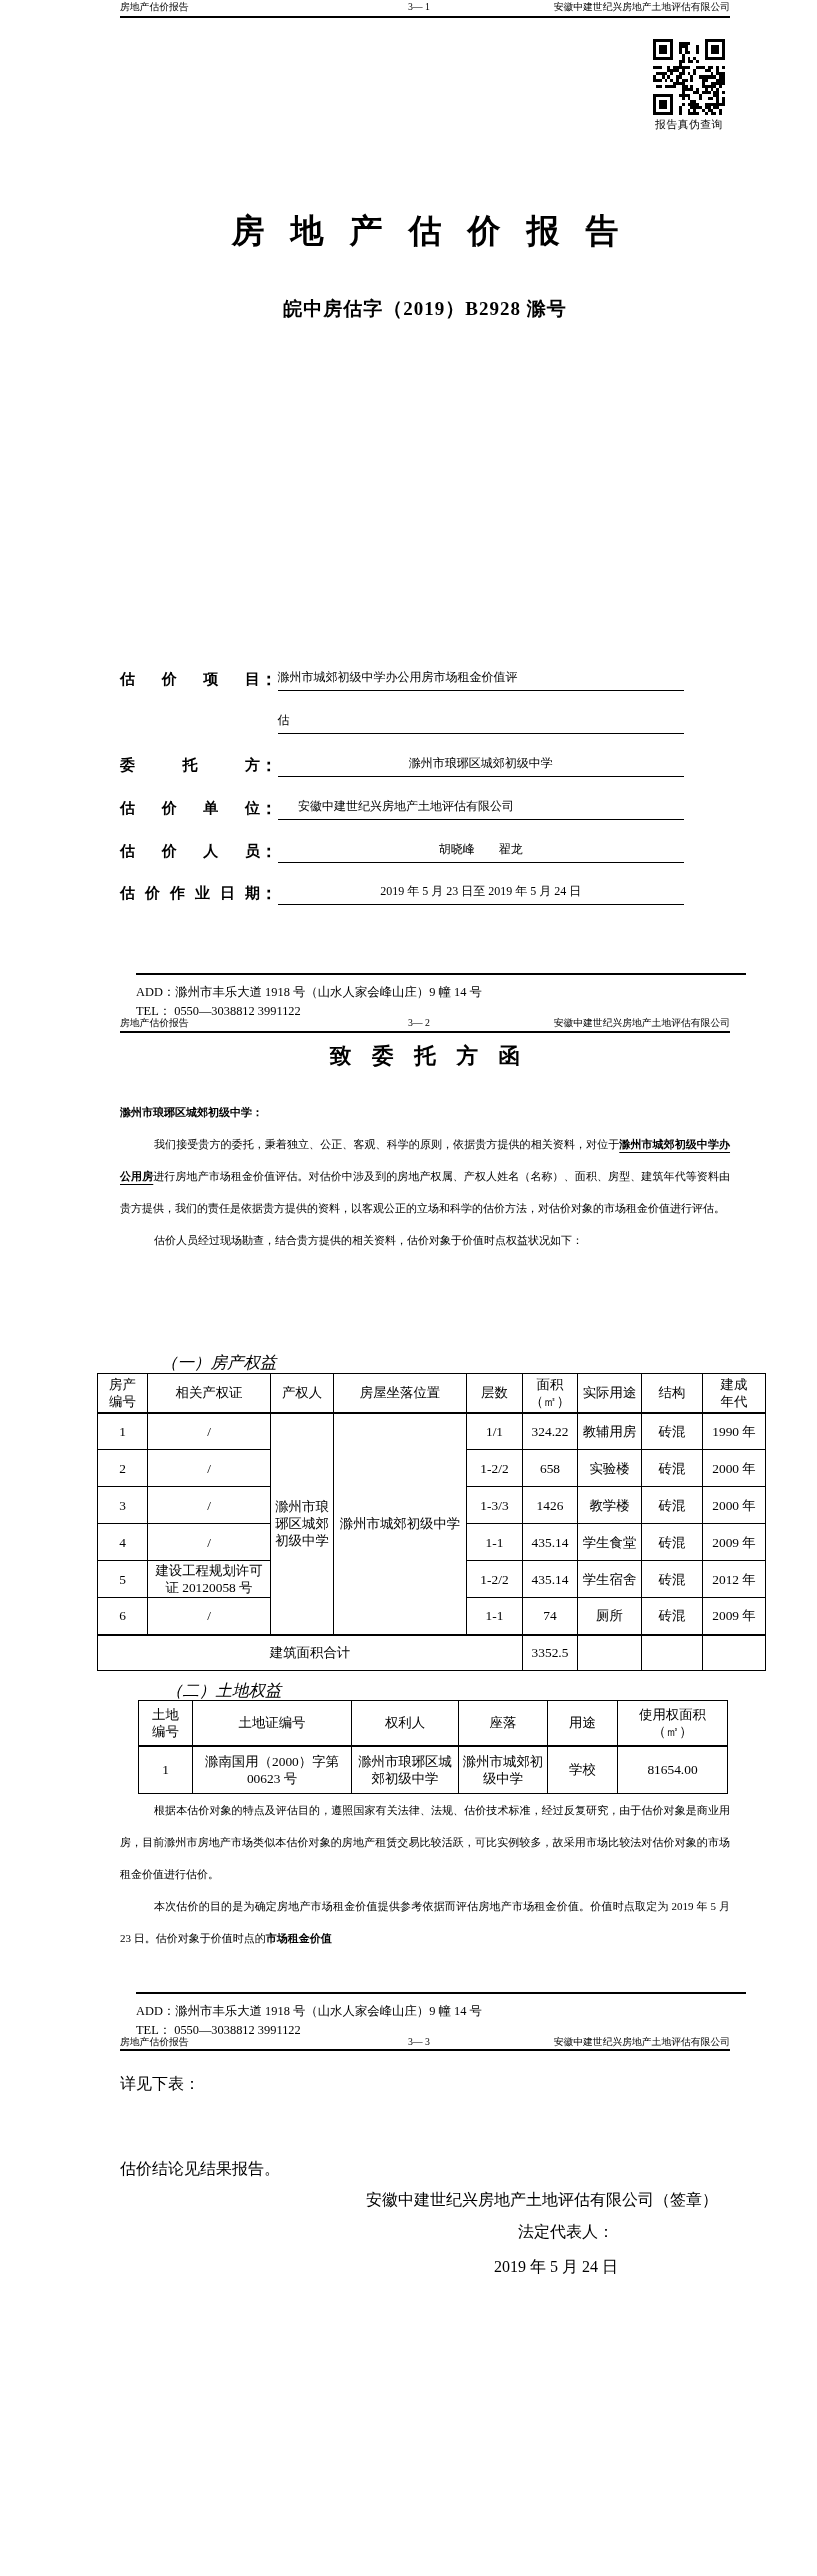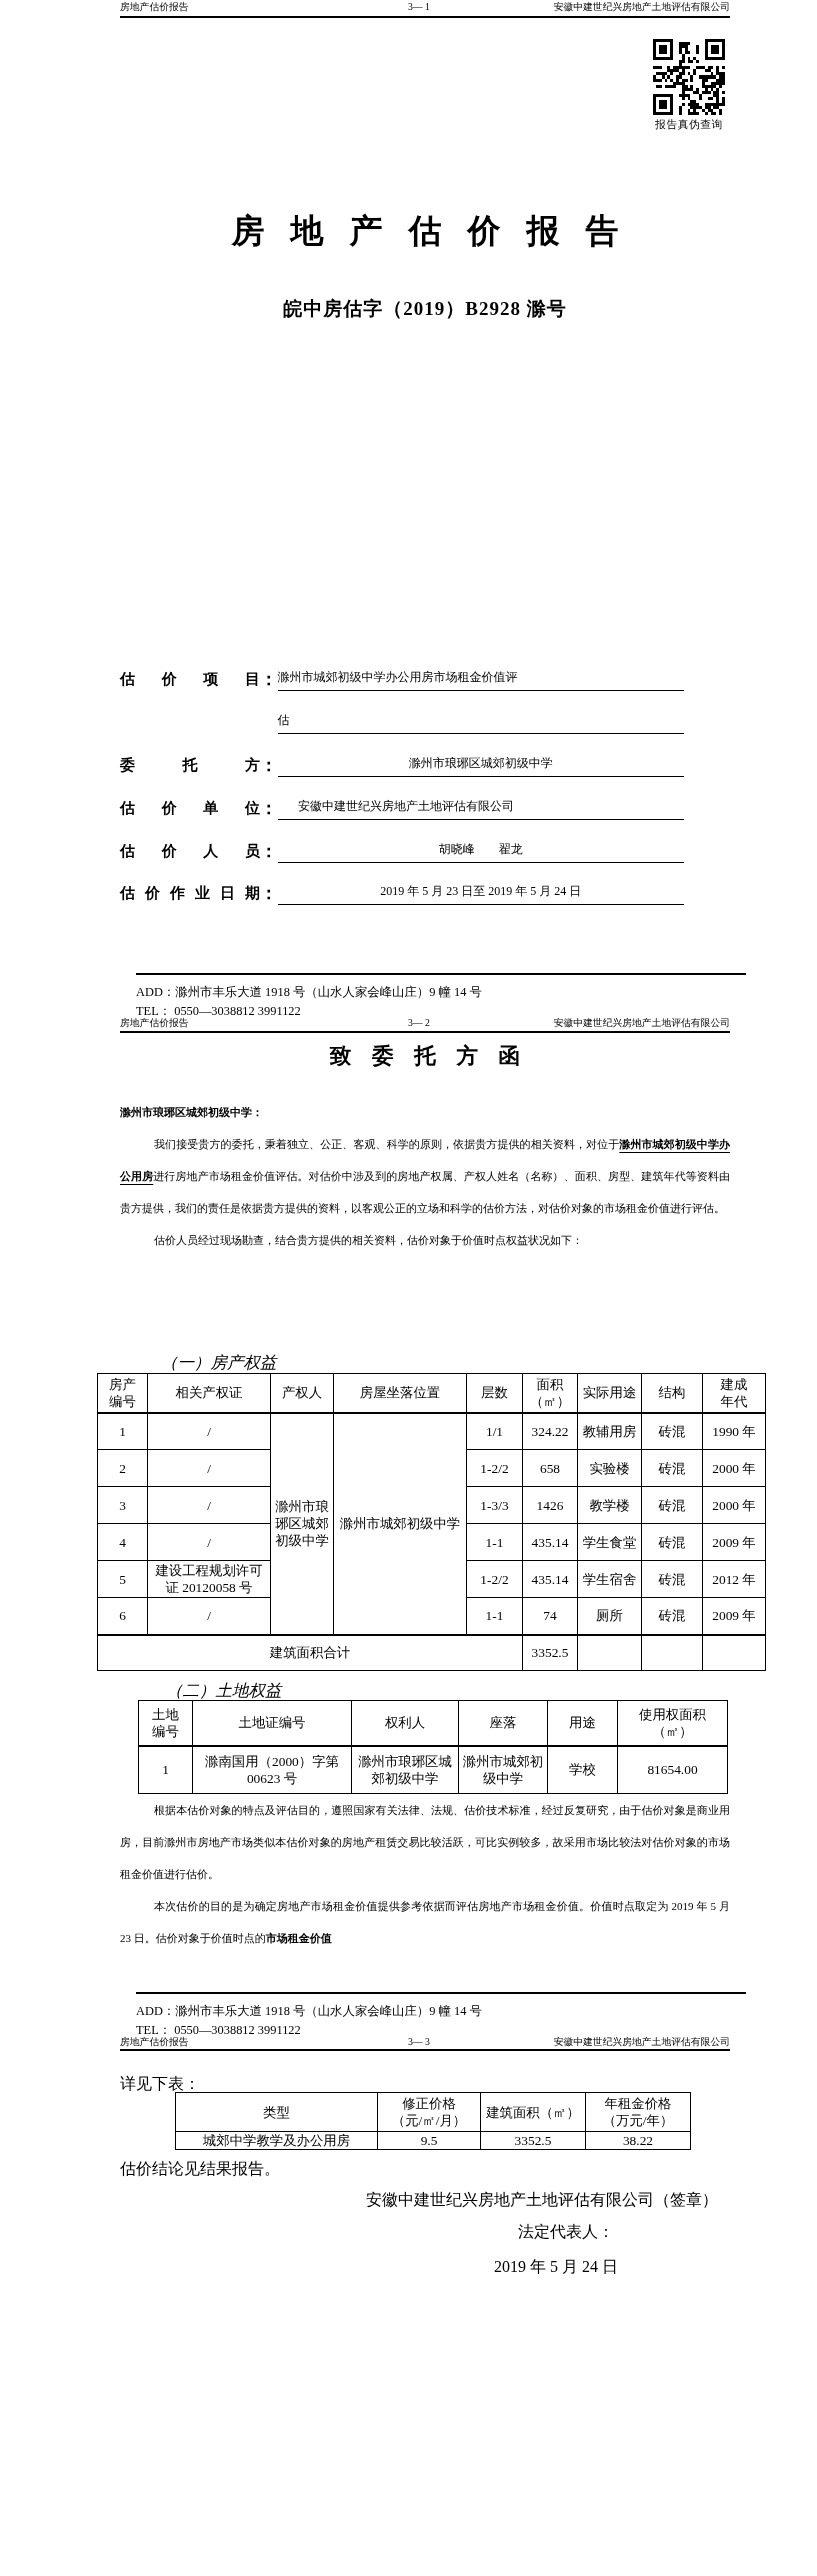--- a/index.html
+++ b/index.html
@@ -278,46 +278,20 @@
 
   <div class="phead" style="top:2036px">
     <span class="ph-l">房地产估价报告</span>
     <span class="ph-c">3— 3</span>
     <span class="ph-r">安徽中建世纪兴房地产土地评估有限公司</span>
   </div>
   <div class="hrule" style="top:2049px"></div>
 
   <div class="plain-line" style="left:120px;top:2075px">详见下表：</div>
 
-  <table class="tbl" style="left:175px;top:2092px;width:515px;border-width:1px">
-    <colgroup>
-      <col style="width:202px">
-        <col style="width:103px">
-        <col style="width:105px">
-        <col style="width:105px">
-    </colgroup>
-    <thead>
-      <tr class="h75" style="border-bottom:1px solid #000">
-        <th>类型</th>
-        <th>修正价格
-（元/㎡/月）</th>
-        <th>建筑面积（㎡）</th>
-        <th>年租金价格
-（万元/年）</th>
-      </tr>
-    </thead>
-    <tbody>
-      <tr class="h35">
-        <td>城郊中学教学及办公用房</td>
-        <td>9.5</td>
-        <td>3352.5</td>
-        <td>38.22</td>
-      </tr>
-    </tbody>
-  </table>
 
   <div class="plain-line" style="left:120px;top:2160px">估价结论见结果报告。</div>
   <div class="plain-line" style="left:120px;top:2191px;width:598px;text-align:right">安徽中建世纪兴房地产土地评估有限公司（签章）</div>
   <div class="plain-line" style="left:518px;top:2223px">法定代表人：</div>
   <div class="plain-line" style="left:494px;top:2258px">2019 年 5 月 24 日</div>
 
 </div>
 
 
 </body></html>

